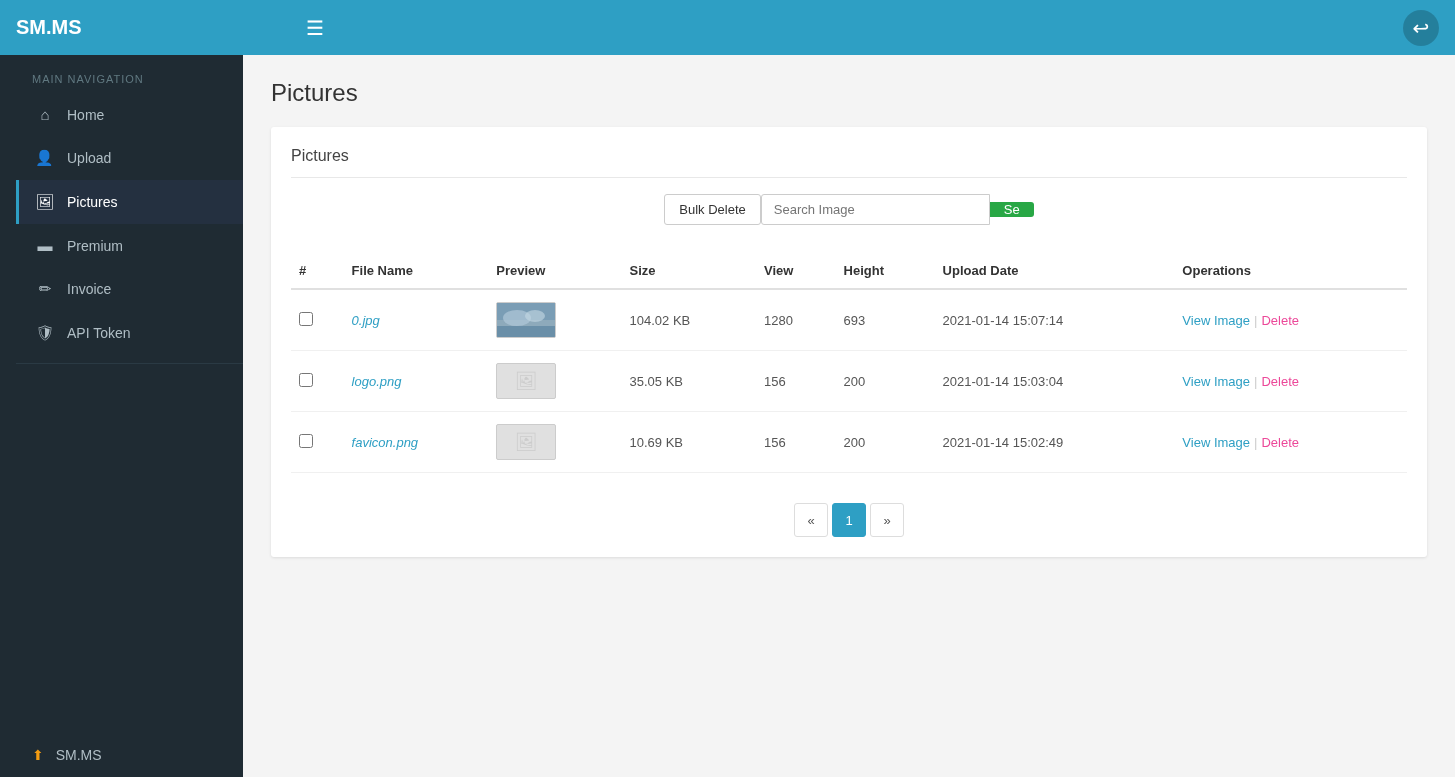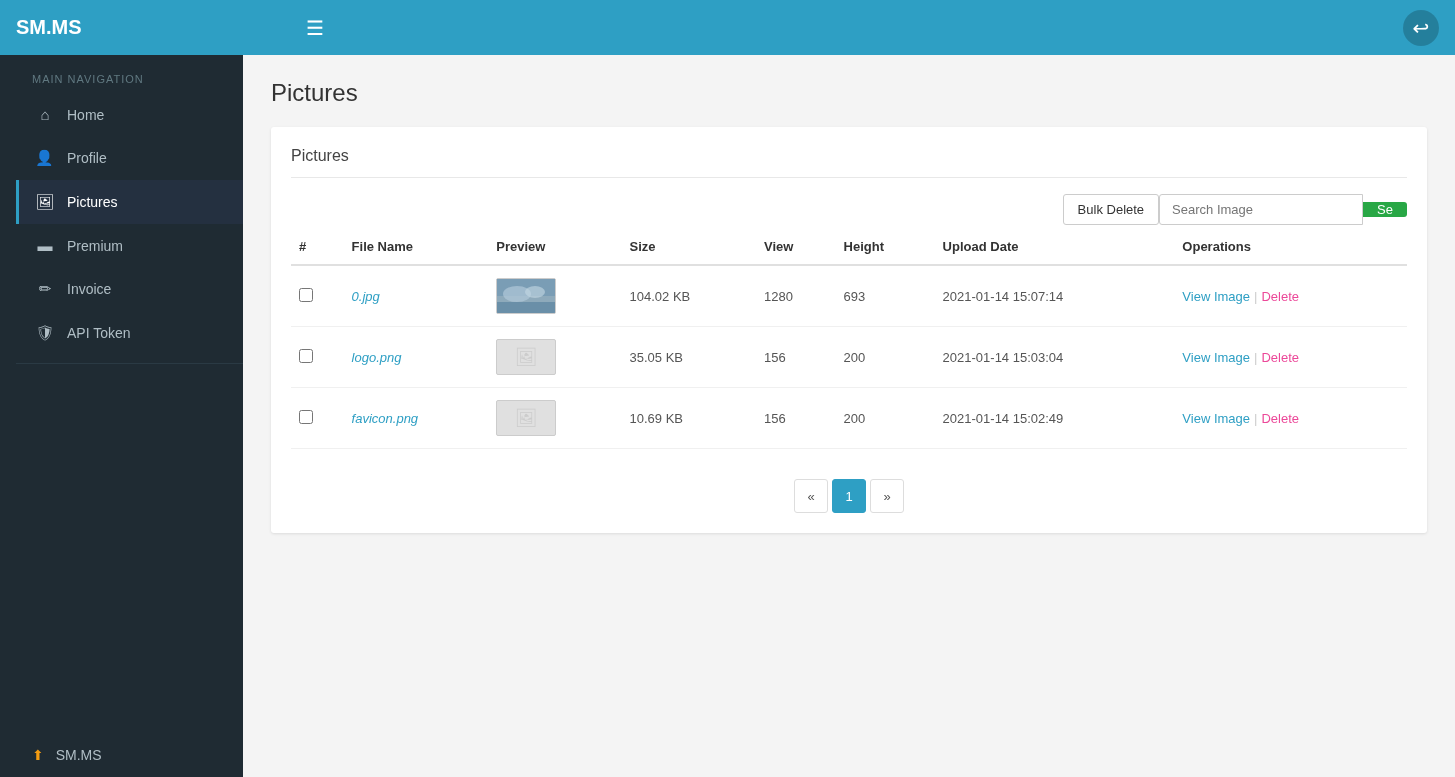--- a/index.html
+++ b/index.html
@@ -129,44 +129,44 @@
       font-weight: 500;
       color: #444;
       margin-bottom: 16px;
       border-bottom: 1px solid #e8e8e8;
       padding-bottom: 12px;
     }
 
     
     .toolbar {
       display: flex;
-      justify-content: flex-end;
-      align-items: center;
-      margin-bottom: 4px;
+      justify-content: center;
+      align-items: center;
+      margin-bottom: 28px;
     }
     .btn-bulk-delete {
       background: #fff;
       border: 1px solid #ccc;
       padding: 7px 14px;
       border-radius: 3px;
       cursor: pointer;
       font-size: 13px;
       color: #333;
     }
     .search-group {
       display: flex;
       align-items: center;
     }
     .search-input {
       border: 1px solid #ccc;
       padding: 7px 12px;
       border-radius: 3px 0 0 3px;
       outline: none;
       font-size: 13px;
-      width: 204px;
+      width: 229px;
       color: #999;
     }
     .search-btn {
       background: #28a745;
       color: white;
       border: none;
       padding: 0 14px;
       border-radius: 0 3px 3px 0;
       cursor: pointer;
       font-size: 13px;
@@ -283,21 +283,21 @@
   <nav class="sidebar">
     <div class="nav-label">MAIN NAVIGATION</div>
 
     <div class="sidebar-item">
       <span class="item-icon">⌂</span>
       <span class="item-label">Home</span>
     </div>
 
     <div class="sidebar-item">
       <span class="item-icon">👤</span>
-      <span class="item-label">Profile</span>
+      <span class="item-label">Upload</span>
     </div>
 
     <div class="sidebar-item active">
       <span class="item-icon">🖼</span>
       <span class="item-label">Pictures</span>
     </div>
 
     <div class="sidebar-item">
       <span class="item-icon">▬</span>
       <span class="item-label">Premium</span>

